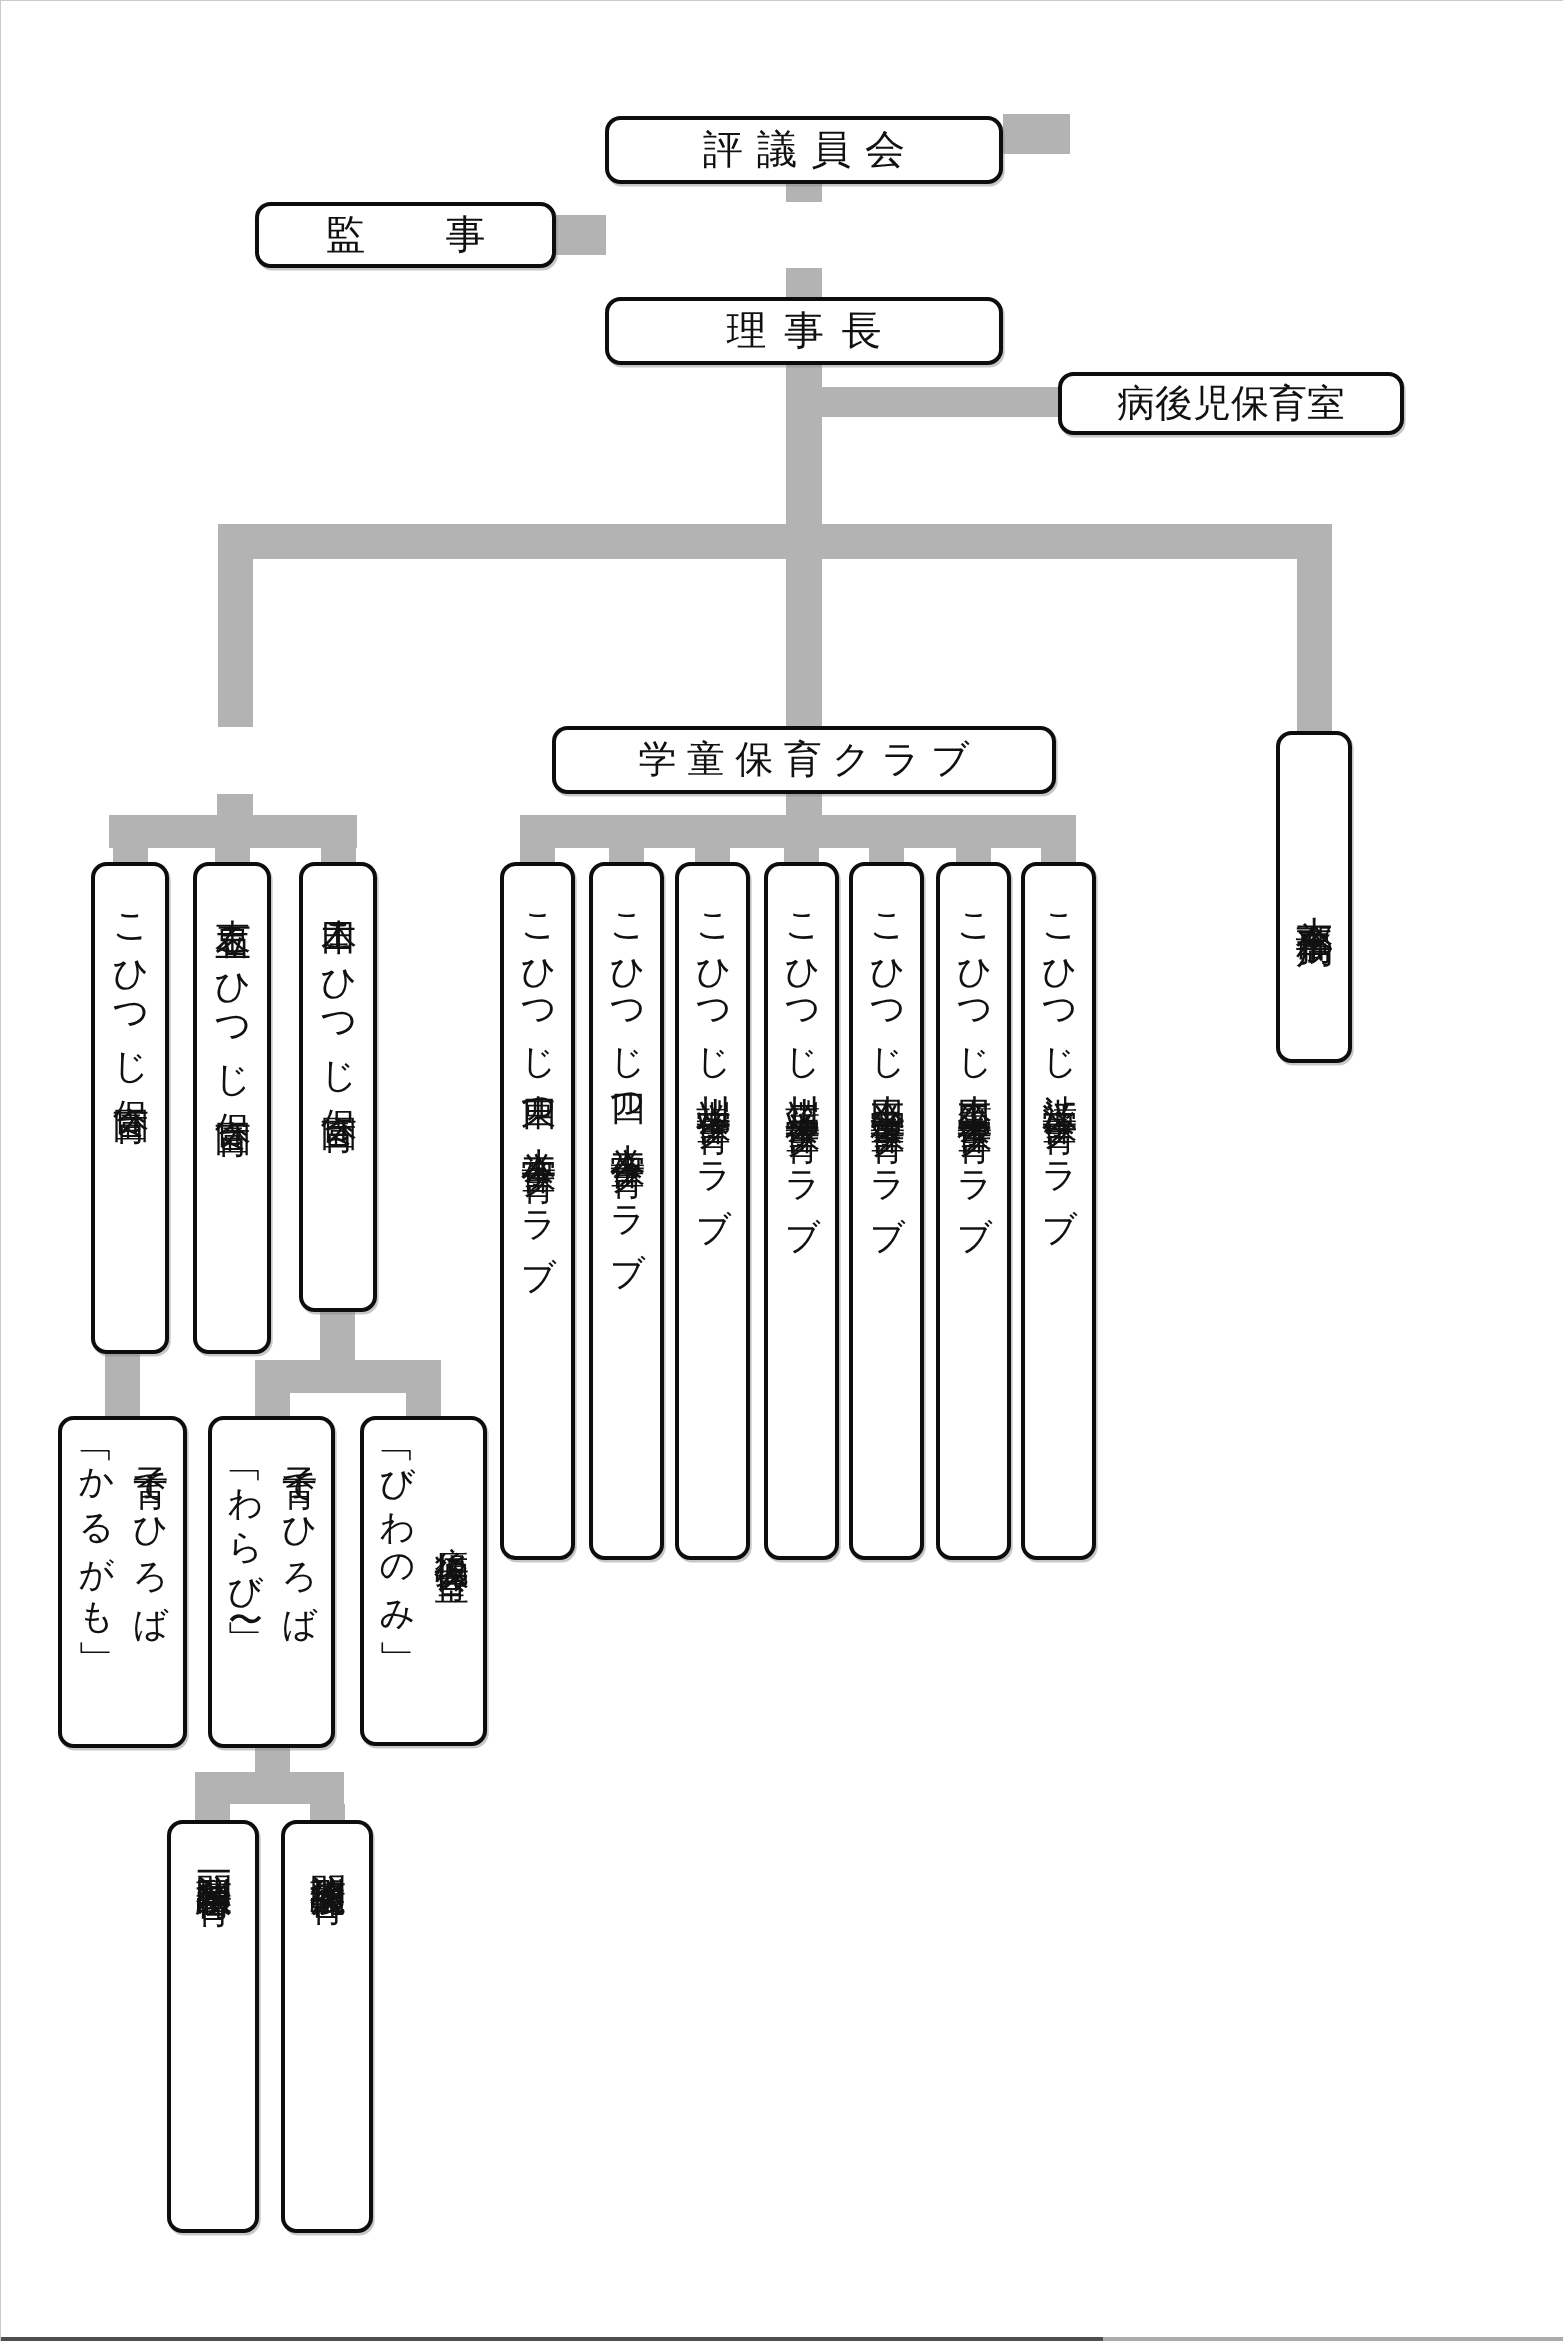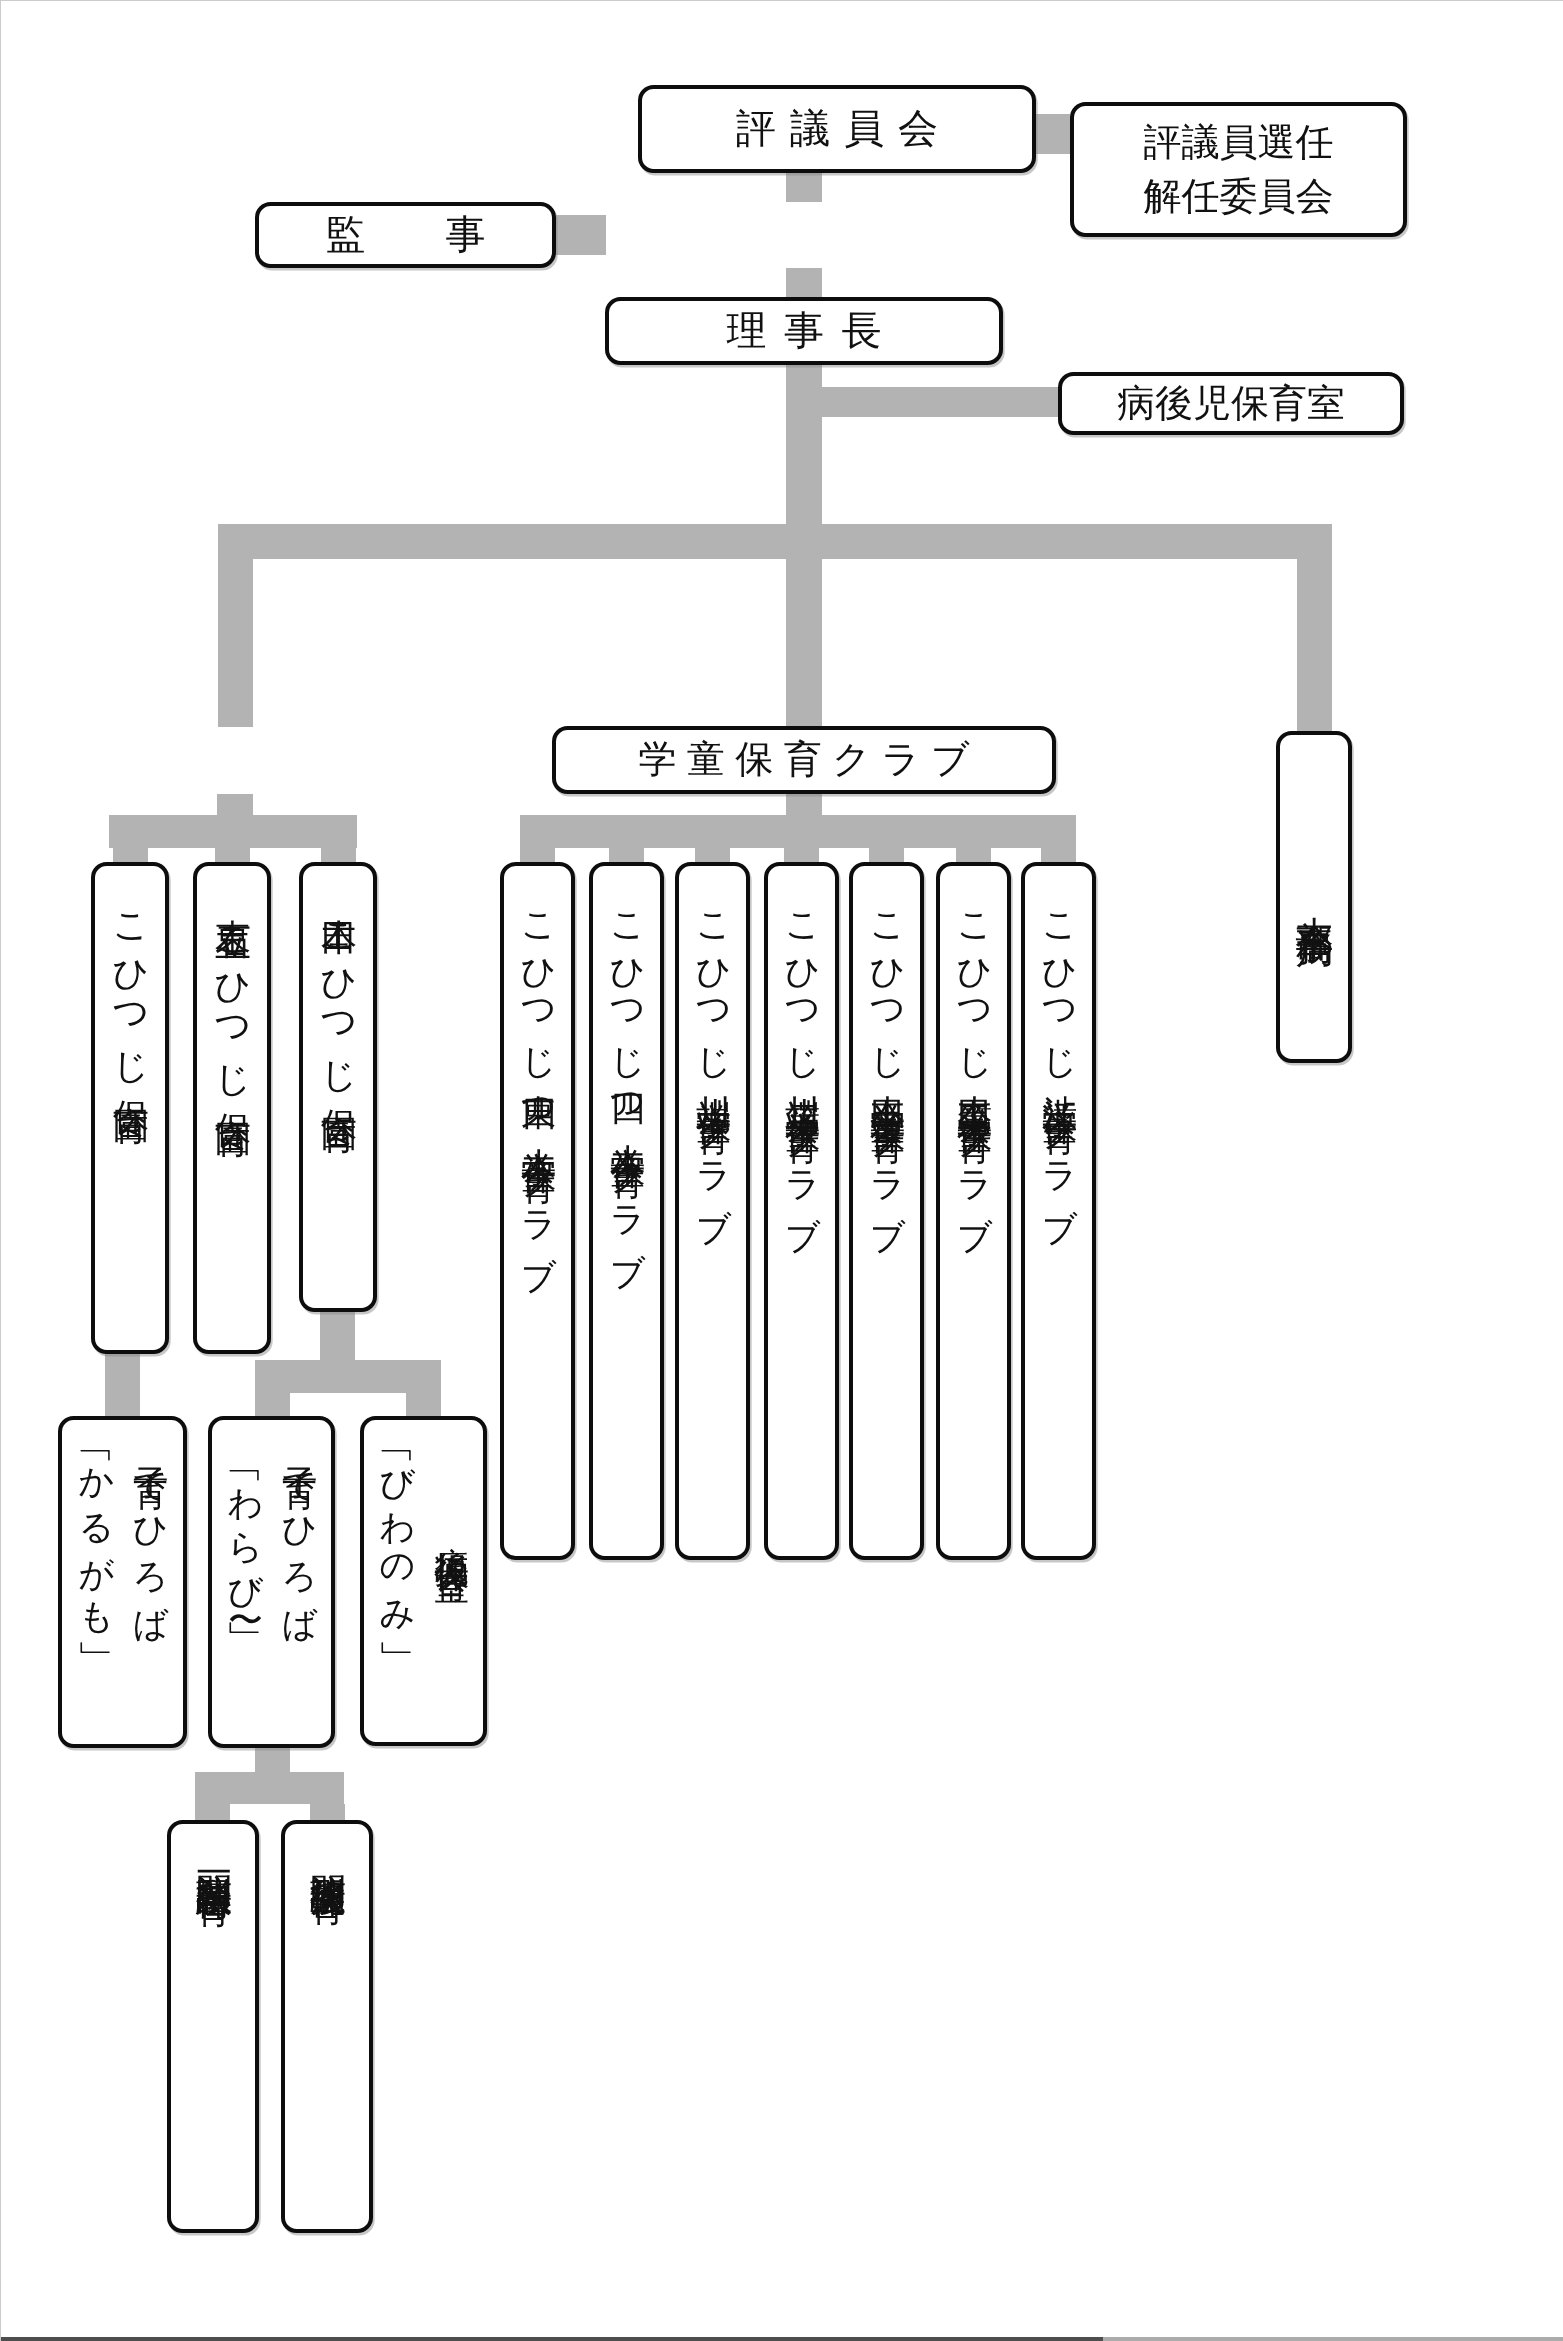--- a/index.html
+++ b/index.html
@@ -68,23 +68,21 @@
   <div class="conn" style="left:320px;top:1312px;width:35px;height:49px;"></div>
   <div class="conn" style="left:255px;top:1360px;width:186px;height:33px;"></div>
   <div class="conn" style="left:255px;top:1393px;width:35px;height:22.6px;"></div>
   <div class="conn" style="left:406px;top:1393px;width:35px;height:22.6px;"></div>
 
   <div class="conn" style="left:255px;top:1748px;width:35px;height:24px;"></div>
   <div class="conn" style="left:195px;top:1772px;width:149px;height:32px;"></div>
   <div class="conn" style="left:195px;top:1804px;width:35px;height:15.6px;"></div>
   <div class="conn" style="left:310px;top:1804px;width:35px;height:15.6px;"></div>
 
-  <div class="box h46 ls16" style="left:605px;top:85px;width:398px;height:88px;margin-left:33px;">評議員会</div>
-  <div class="box h44" style="left:1070px;top:102px;width:337px;height:135px;">評議員選任
-解任委員会</div>
+  <div class="box h46 ls16" style="left:605px;top:116px;width:398px;height:68px;">評議員会</div>
   <div class="box h46" style="left:255px;top:202px;width:301px;height:66px;">監　　事</div>
   <div class="box h46 ls20" style="left:605px;top:297px;width:398px;height:68px;">理事長</div>
   <div class="box h44" style="left:1058px;top:372px;width:346px;height:63px;">病後児保育室</div>
 
   <div class="box h44 ls12" style="left:552px;top:726px;width:504px;height:68px;">学童保育クラブ</div>
   <div class="box vbox vcenter f44" style="left:1276px;top:731px;width:76px;height:332px;">本部事務局</div>
 
   <div class="box vbox f42" style="left:91px;top:862px;width:78px;height:492px;">こひつじ保育園</div>
   <div class="box vbox f42" style="left:193px;top:862px;width:78px;height:492px;">東立石こひつじ保育園</div>
   <div class="box vbox f42" style="left:299px;top:862px;width:78px;height:450px;">本田こひつじ保育園</div>

